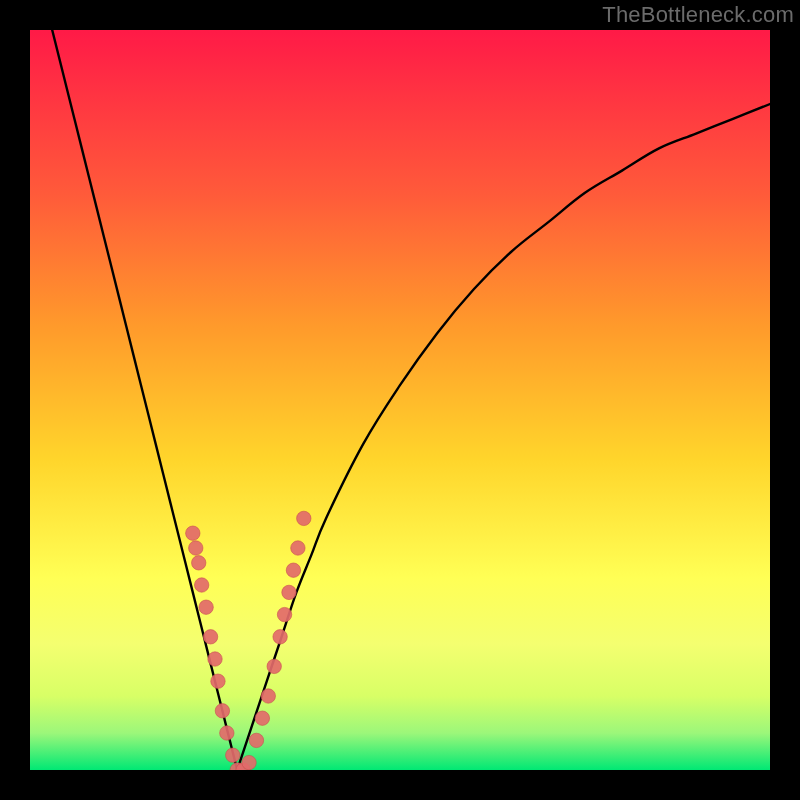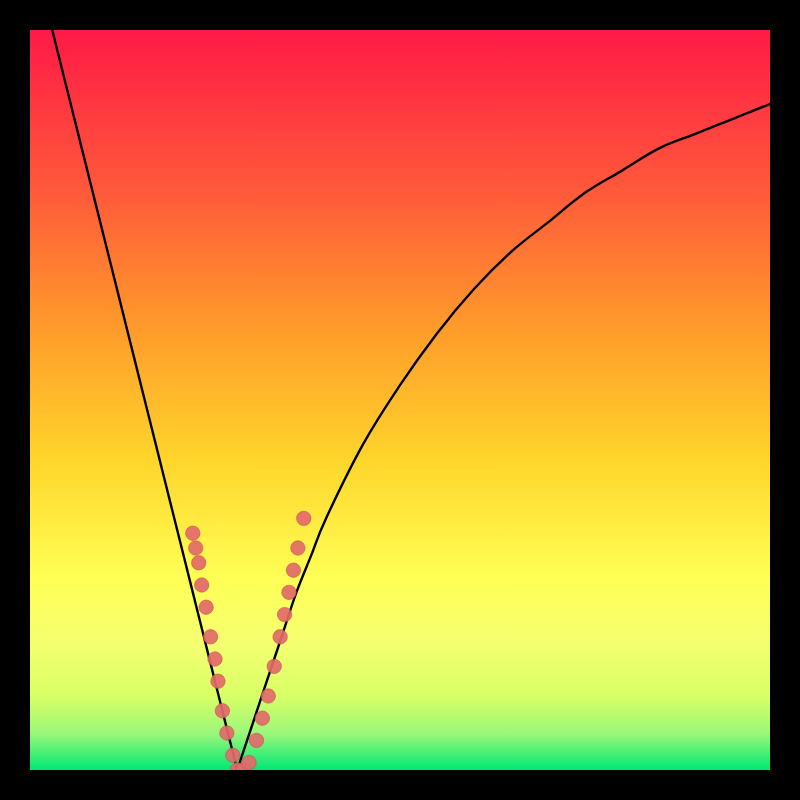--- a/index.html
+++ b/index.html
@@ -92,13 +92,14 @@
         <circle cx="244.20" cy="636.40" r="7.2" fill="#e26a6a" stroke="#c94f4f" stroke-width="0.6" fill-opacity="0.92"></circle>
         <circle cx="250.12" cy="606.80" r="7.2" fill="#e26a6a" stroke="#c94f4f" stroke-width="0.6" fill-opacity="0.92"></circle>
         <circle cx="254.56" cy="584.60" r="7.2" fill="#e26a6a" stroke="#c94f4f" stroke-width="0.6" fill-opacity="0.92"></circle>
         <circle cx="259.00" cy="562.40" r="7.2" fill="#e26a6a" stroke="#c94f4f" stroke-width="0.6" fill-opacity="0.92"></circle>
         <circle cx="263.44" cy="540.20" r="7.2" fill="#e26a6a" stroke="#c94f4f" stroke-width="0.6" fill-opacity="0.92"></circle>
         <circle cx="267.88" cy="518.00" r="7.2" fill="#e26a6a" stroke="#c94f4f" stroke-width="0.6" fill-opacity="0.92"></circle>
         <circle cx="273.80" cy="488.40" r="7.2" fill="#e26a6a" stroke="#c94f4f" stroke-width="0.6" fill-opacity="0.92"></circle>
       </svg>
   </div>
 
+  <div class="watermark">TheBottleneck.com</div>
 </div>
 
 </body></html>

